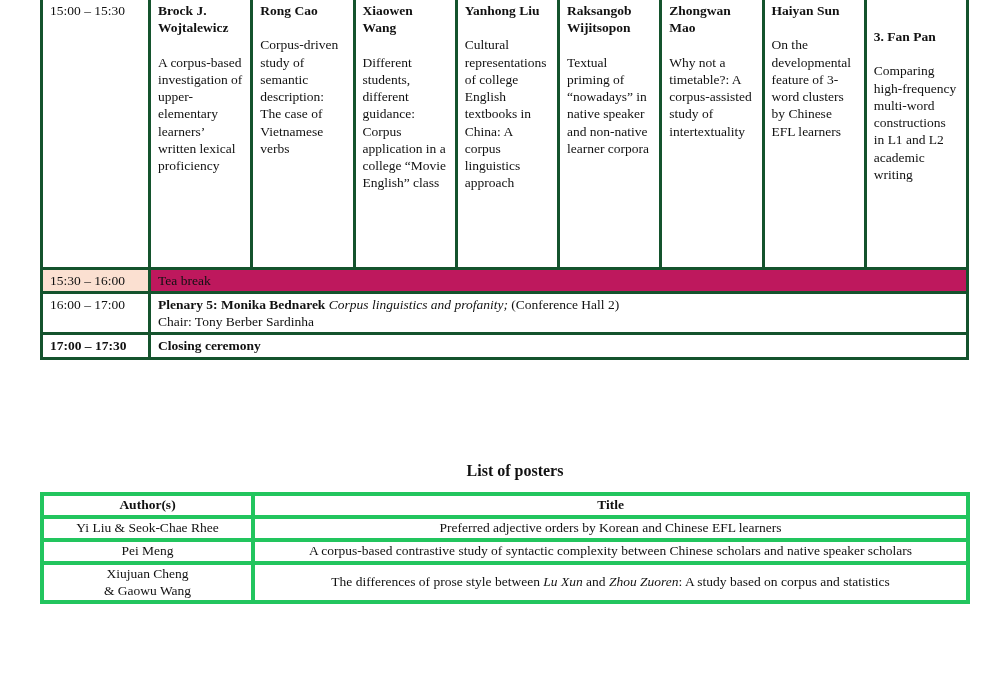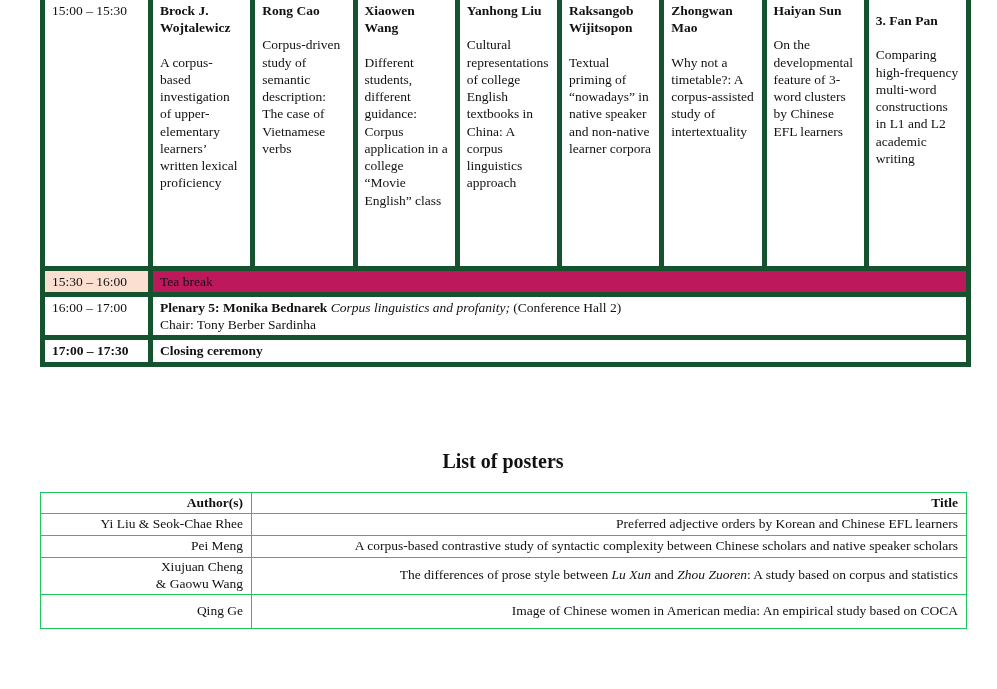--- a/index.html
+++ b/index.html
@@ -22,72 +22,72 @@
     position: absolute;
     left: 40px;
     top: 0;
     width: 926px;
     border-collapse: collapse;
     table-layout: fixed;
     font-size: 13.5px;
     line-height: 1.28;
   }
   table.schedule td {
-    border: 5px solid #14532d;
+    border: 3px solid #14532d;
     padding: 2px 7px;
     vertical-align: top;
     overflow: hidden;
   }
   table.schedule tr.session-row td { border-top: none; }
   tr.session-row { height: 268px; margin-top: 9px; }
   td.time-cell {
     vertical-align: middle;
     white-space: nowrap;
     padding-left: 8px;
   }
   td.session-cell { overflow-wrap: anywhere; }
   td.session-cell .author {
     font-weight: bold;
     margin-bottom: 17px;
   }
-  td.session-cell.gap-top { padding-top: 12px; }
+  td.session-cell.gap-top { padding-top: 28px; }
   tr.tea-row { height: 20px; }
   tr.plenary-row { height: 36px; }
   tr.plenary-row td.detail-cell { vertical-align: middle; }
   tr.closing-row { height: 18px; }
   .b, .bold { font-weight: bold; }
   .i { font-style: italic; }
 
   
   .posters-heading {
     position: absolute;
     left: 40px;
     top: 450px;
     width: 926px;
-    margin: 0;
+    margin: 12px;
     text-align: center;
-    font-size: 20px;
+    font-size: 16px;
     font-weight: bold;
   }
 
   
   table.posters {
     position: absolute;
     left: 40px;
     top: 492px;
     width: 926px;
     border-collapse: collapse;
     table-layout: fixed;
     font-size: 13.5px;
     line-height: 1.25;
   }
   table.posters th, table.posters td {
-    border: 1px solid #22c55e;
+    border: 4px solid #22c55e;
     padding: 1px 8px;
-    text-align: right;
+    text-align: center;
     vertical-align: middle;
     overflow: hidden;
   }
   table.posters thead tr { height: 21px; }
   table.posters tbody tr { height: 22px; }
   table.posters tbody tr:nth-child(3) { height: 24px; }
   table.posters tbody tr:nth-child(4) { height: 34px; }
   table.posters tbody tr:nth-child(6) { height: 24px; }
   table.posters tbody tr:nth-child(7) { height: 21px; }
   td.poster-authors { white-space: pre-line; }
@@ -189,21 +189,17 @@
     <td class="poster-authors">Pei Meng</td>
     <td class="poster-title"><span>A corpus-based contrastive study of syntactic complexity between Chinese scholars and native speaker scholars</span></td>
   </tr>
 
   <tr>
     <td class="poster-authors">Xiujuan Cheng
 &amp; Gaowu Wang</td>
     <td class="poster-title"><span>The differences of prose style between </span><span class="i">Lu Xun</span><span> and </span><span class="i">Zhou Zuoren</span><span>: A study based on corpus and statistics</span></td>
   </tr>
 
-  <tr>
-    <td class="poster-authors">Qing Ge</td>
-    <td class="poster-title"><span>Image of Chinese women in American media: An empirical study based on COCA</span></td>
-  </tr>
 
 </tbody>
   </table>
 
 </div>
 
 </body></html>

